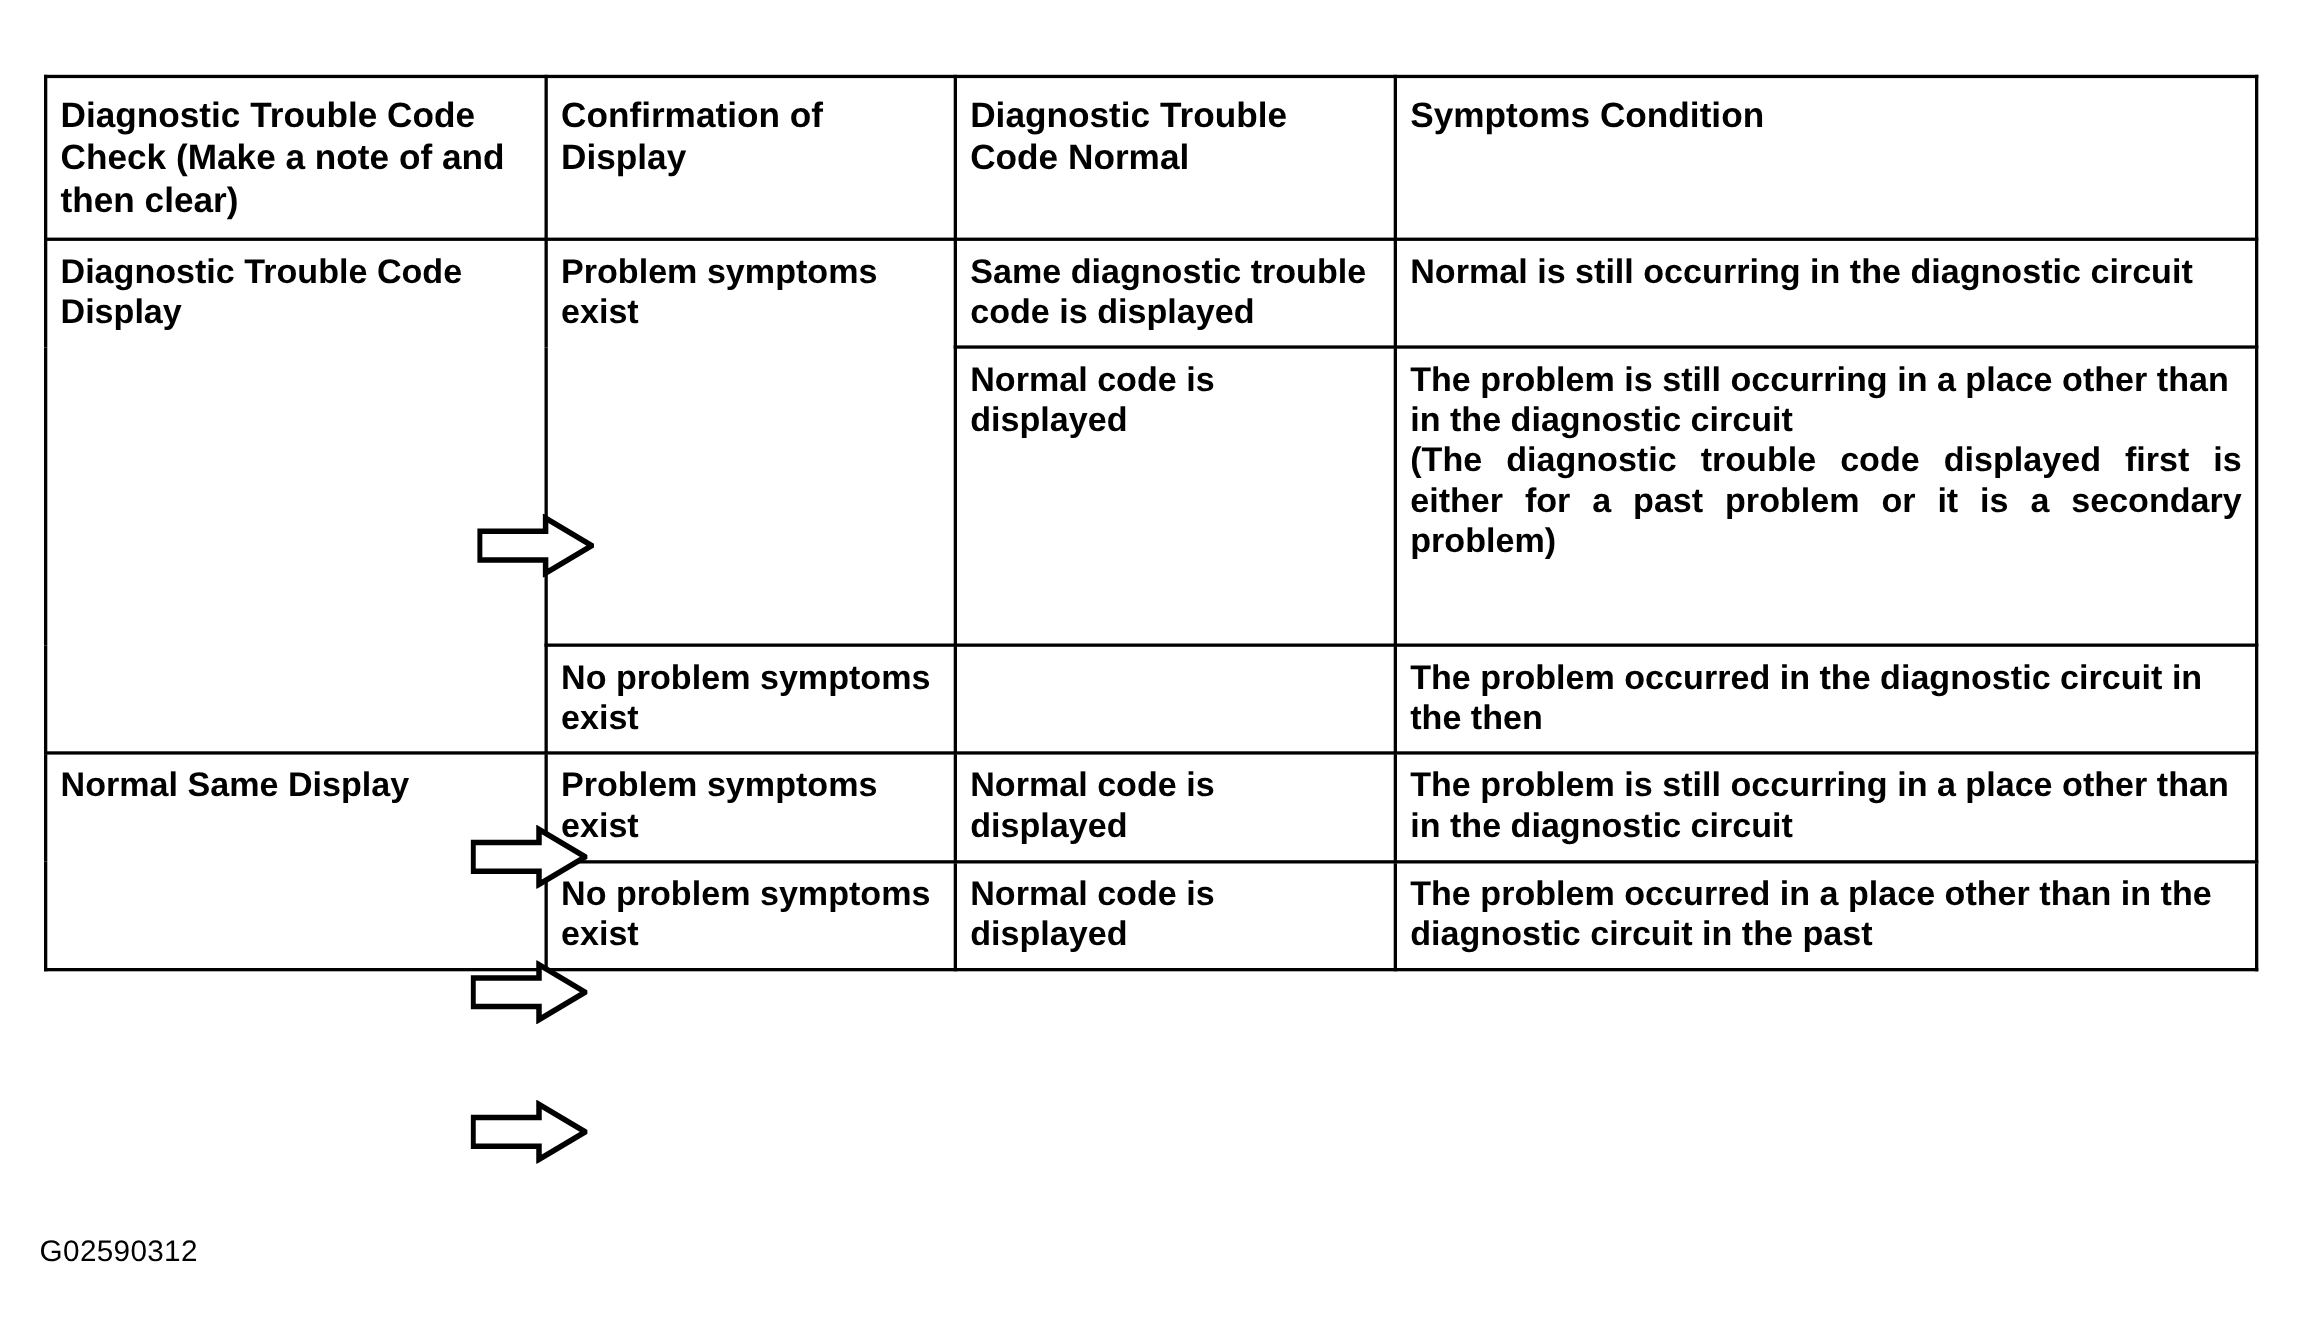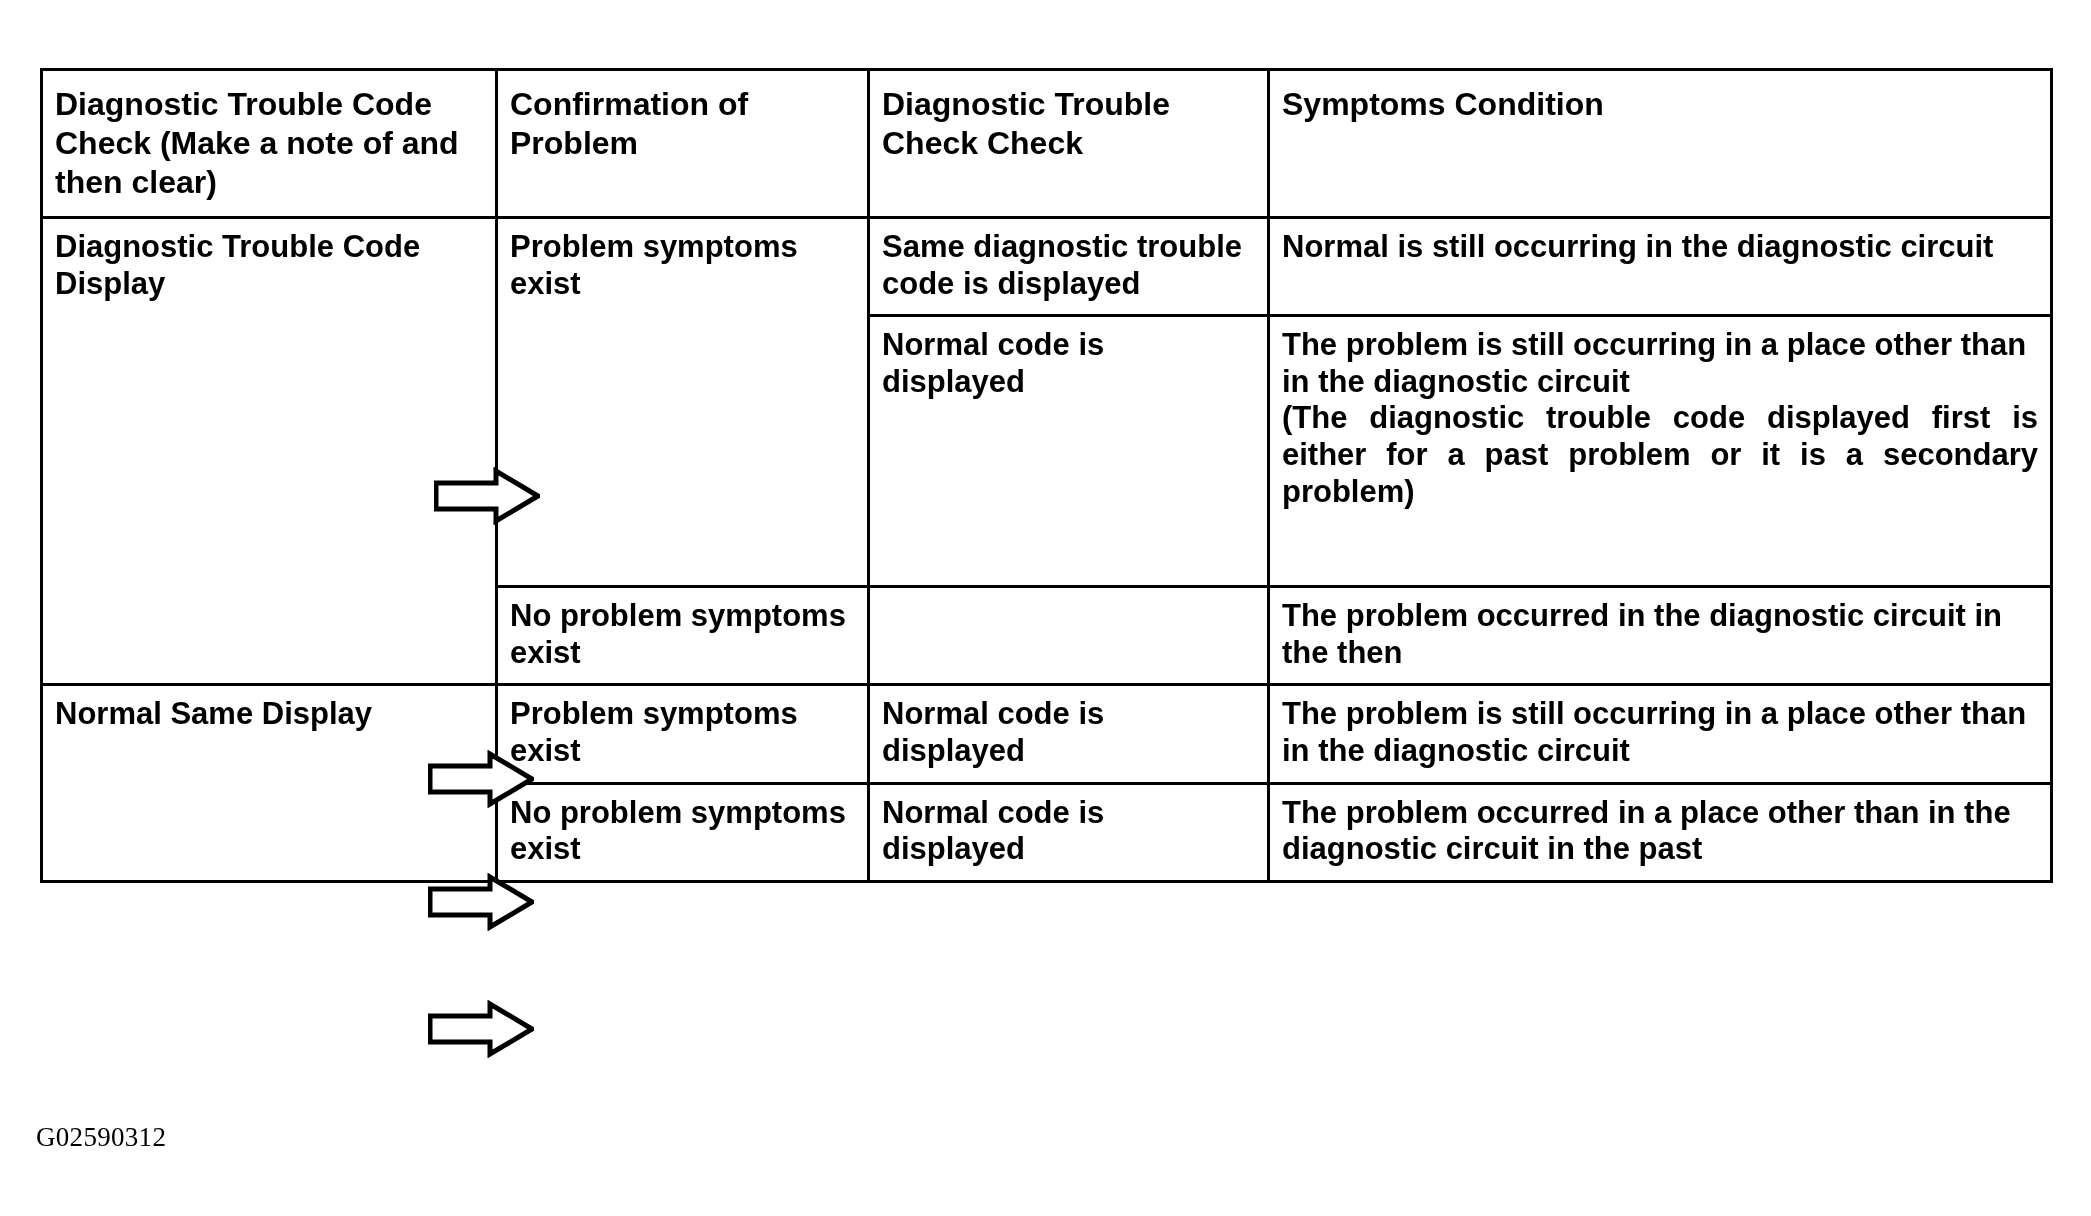--- a/index.html
+++ b/index.html
@@ -80,41 +80,41 @@
   .arrow {
     position: absolute;
     pointer-events: none;
   }
 
   .caption {
     position: absolute;
     left: 36px;
     top: 1122px;
     font-size: 27px;
-    font-family: Liberation Serif, serif;
+    font-family: Liberation Sans, sans-serif;
     letter-spacing: 0.3px;
   }
 </style>
 </head>
 <body>
 
 <div class="sheet">
 
   <table class="dtc">
     <colgroup>
       <col class="col-a">
       <col class="col-b">
       <col class="col-c">
       <col class="col-d">
     </colgroup>
     <thead>
       <tr>
         <th class="h-top">Diagnostic Trouble Code Check (Make a note of and then clear)</th>
-        <th class="h-center">Confirmation of Problem</th>
-        <th class="h-left">Diagnostic Trouble Check Check</th>
+        <th class="h-center">Confirmation of Display</th>
+        <th class="h-left">Diagnostic Trouble Code Normal</th>
         <th class="h-center">Symptoms Condition</th>
       </tr>
     </thead>
     <tbody>
       <tr>
         <td rowspan="3">Diagnostic Trouble Code Display</td>
         <td rowspan="2">Problem symptoms exist</td>
         <td class="justify">Same diagnostic trouble code is displayed</td>
         <td>Normal is still occurring in the diagnostic circuit</td>
       </tr>

